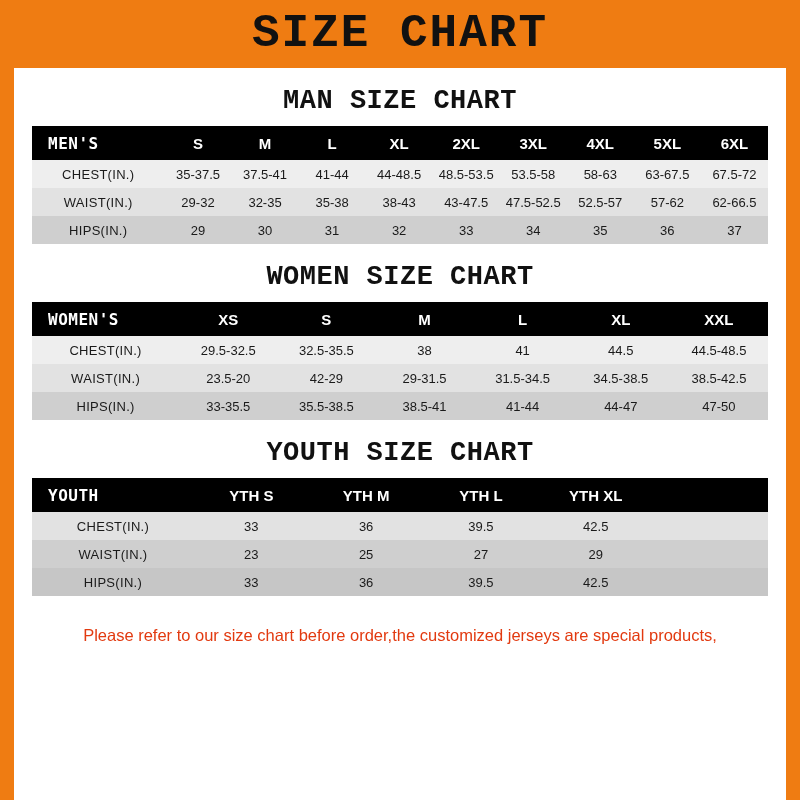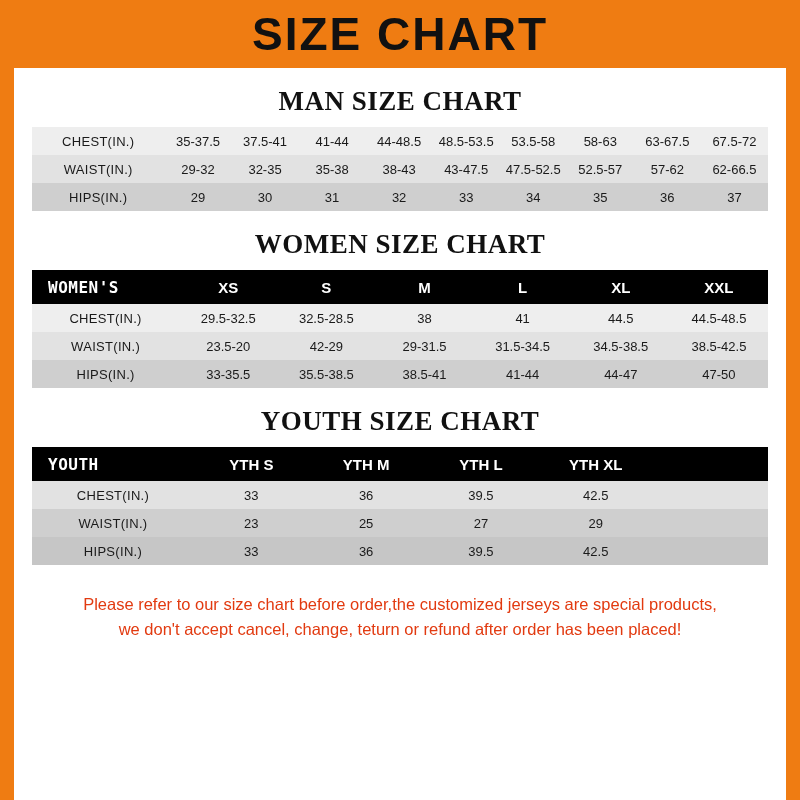--- a/index.html
+++ b/index.html
@@ -24,34 +24,34 @@
   }
   .banner {
     height: 68px;
     background: #ef7c12;
     display: flex;
     align-items: center;
     justify-content: center;
     margin: 0 -14px;
   }
   .banner-title {
-    font-family: Liberation Sans, sans-serif;
+    font-family: Liberation Mono, monospace;
     font-weight: bold;
     font-size: 46px;
     letter-spacing: 2px;
     color: #111111;
     text-align: right;
     line-height: 1;
   }
   .section {
     padding: 0 18px;
   }
   .section-title {
     text-align: center;
-    font-family: Liberation Serif, serif;
+    font-family: Liberation Mono, monospace;
     font-weight: bold;
     font-size: 27px;
     letter-spacing: 0.5px;
     color: #111111;
     margin: 18px 0 10px 0;
   }
   table.sz {
     width: 100%;
     border-collapse: collapse;
     table-layout: fixed;
@@ -126,20 +126,32 @@
           <col>
           <col>
           <col>
           <col>
           <col>
           <col>
           <col>
           <col>
       </colgroup>
       <tbody>
+        <tr class="head">
+          <th class="corner">MEN'S</th>
+          <th>S</th>
+          <th>M</th>
+          <th>L</th>
+          <th>XL</th>
+          <th>2XL</th>
+          <th>3XL</th>
+          <th>4XL</th>
+          <th>5XL</th>
+          <th>6XL</th>
+        </tr>
         <tr class="row-light">
           <td class="label">CHEST(IN.)</td>
           <td>35-37.5</td>
           <td>37.5-41</td>
           <td>41-44</td>
           <td>44-48.5</td>
           <td>48.5-53.5</td>
           <td>53.5-58</td>
           <td>58-63</td>
           <td>63-67.5</td>
@@ -191,21 +203,21 @@
           <th>XS</th>
           <th>S</th>
           <th>M</th>
           <th>L</th>
           <th>XL</th>
           <th>XXL</th>
         </tr>
         <tr class="row-light">
           <td class="label">CHEST(IN.)</td>
           <td>29.5-32.5</td>
-          <td>32.5-28.5</td>
+          <td>32.5-35.5</td>
           <td>38</td>
           <td>41</td>
           <td>44.5</td>
           <td>44.5-48.5</td>
         </tr>
         <tr class="row-mid">
           <td class="label">WAIST(IN.)</td>
           <td>23.5-20</td>
           <td>42-29</td>
           <td>29-31.5</td>
@@ -269,16 +281,15 @@
           <td>39.5</td>
           <td>42.5</td>
           <td></td>
         </tr>
       </tbody>
     </table>
   </div>
 
   <div class="footer">
     <p>Please refer to our size chart before order,the customized jerseys are special products,</p>
-    <p>we don't accept cancel, change, teturn or refund after order has been placed!</p>
   </div>
 
 </div>
 
 </body></html>

